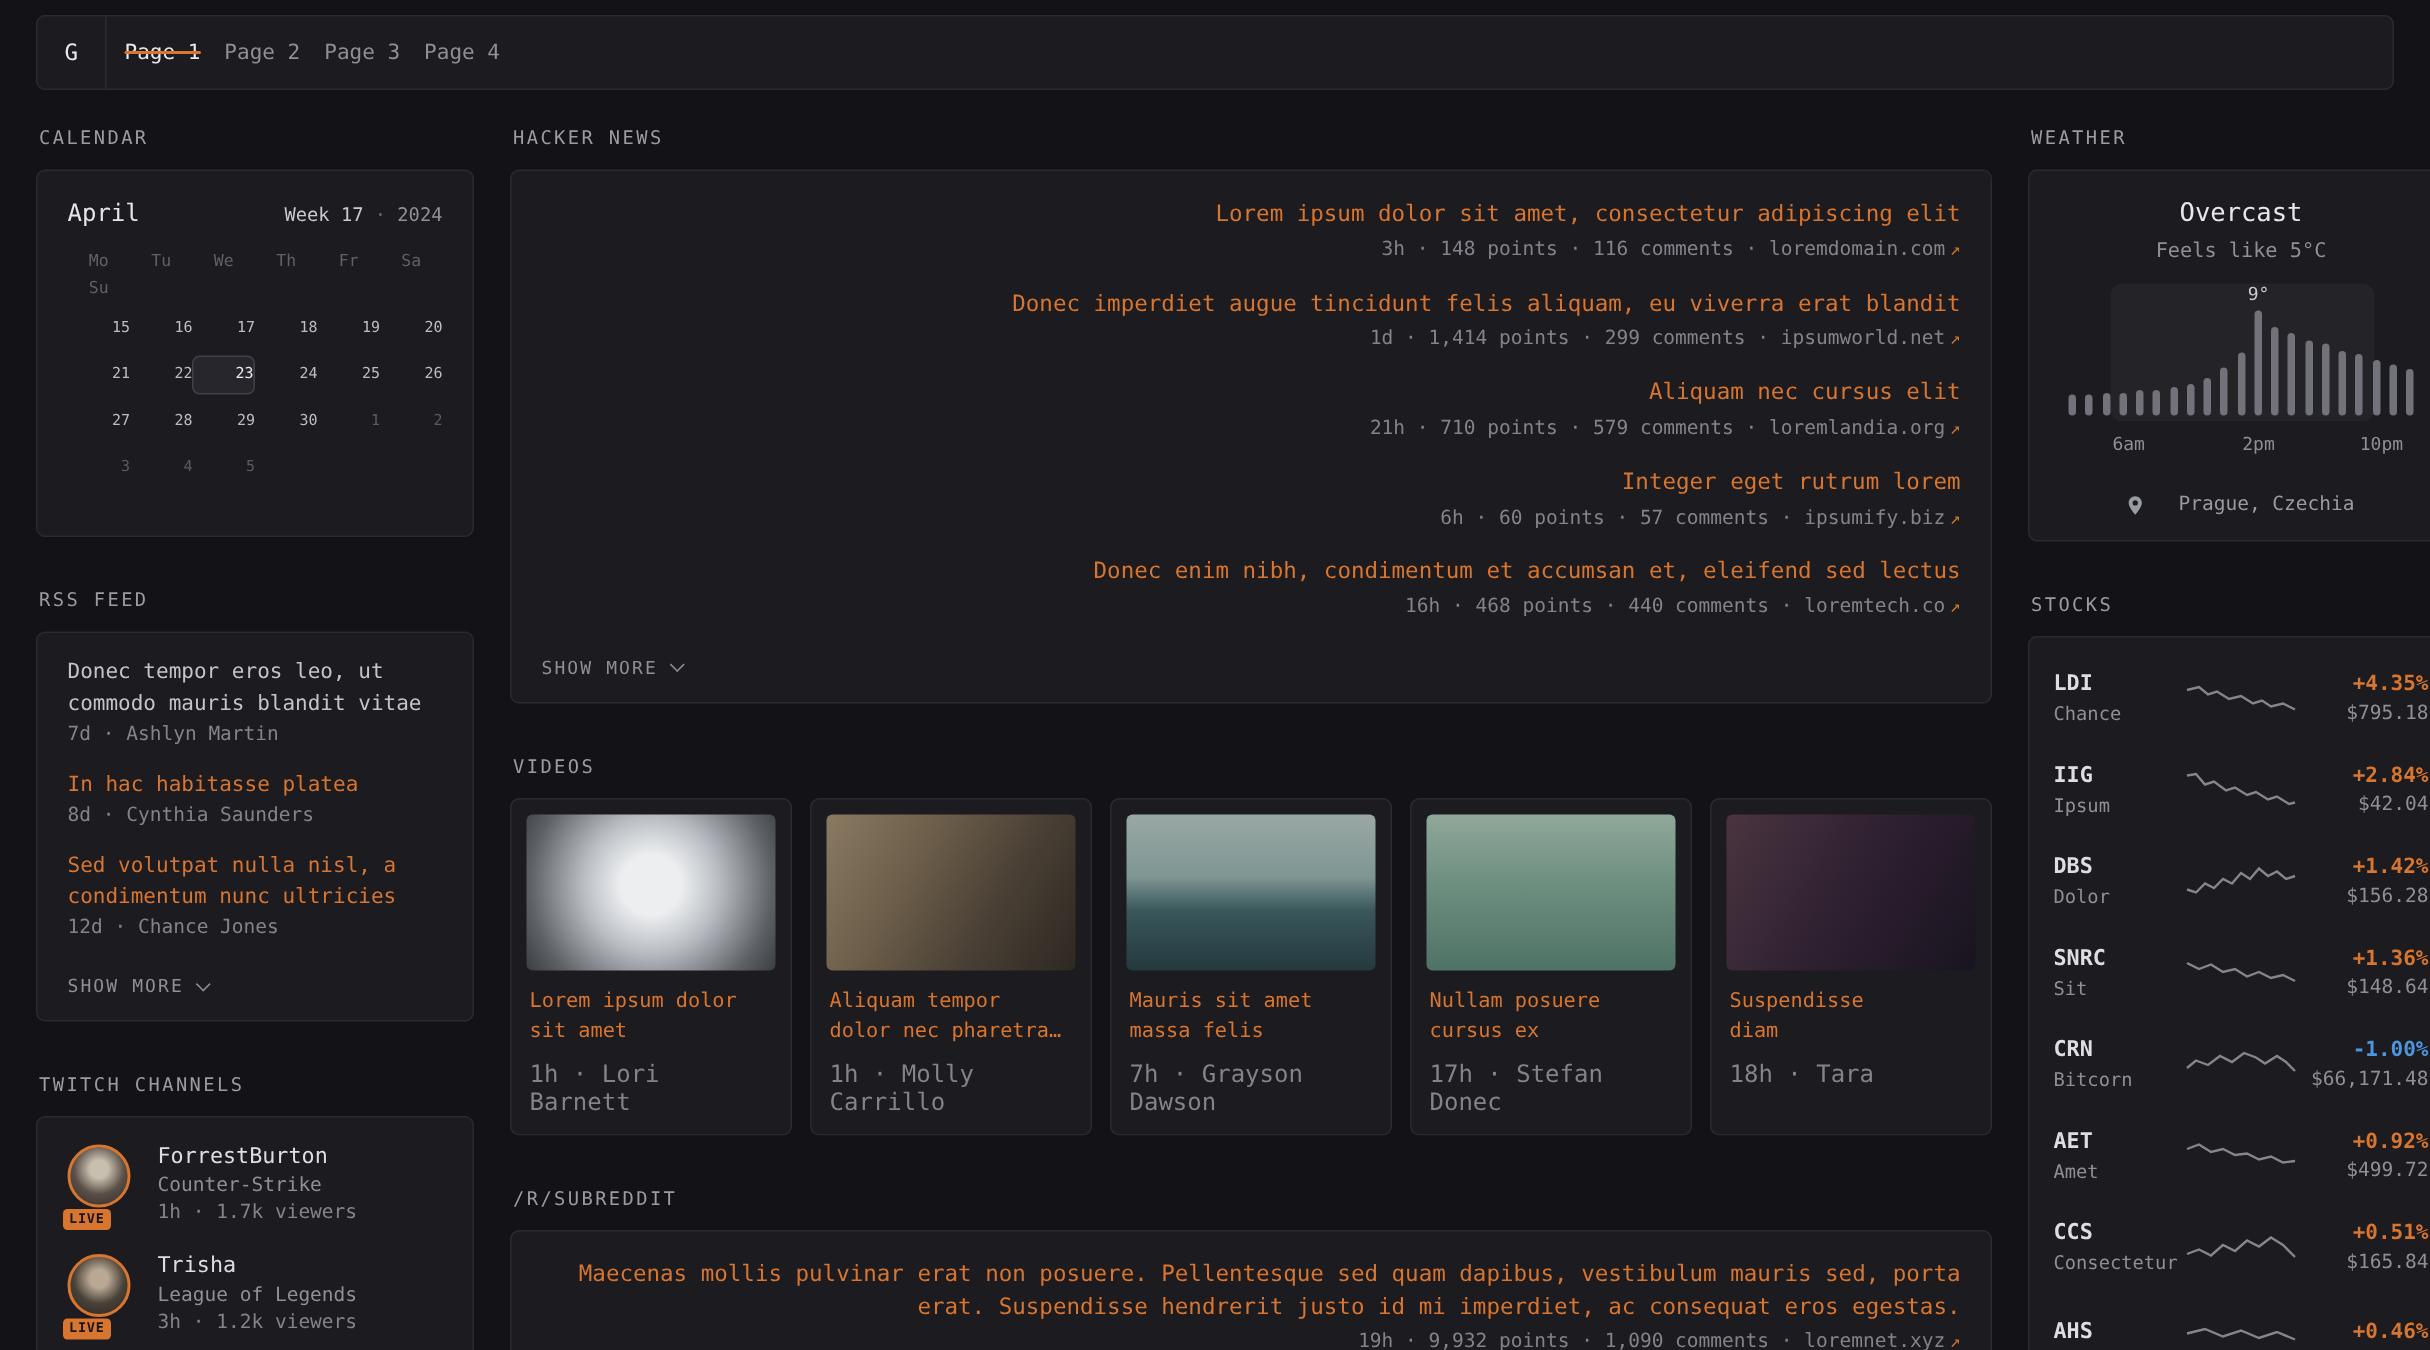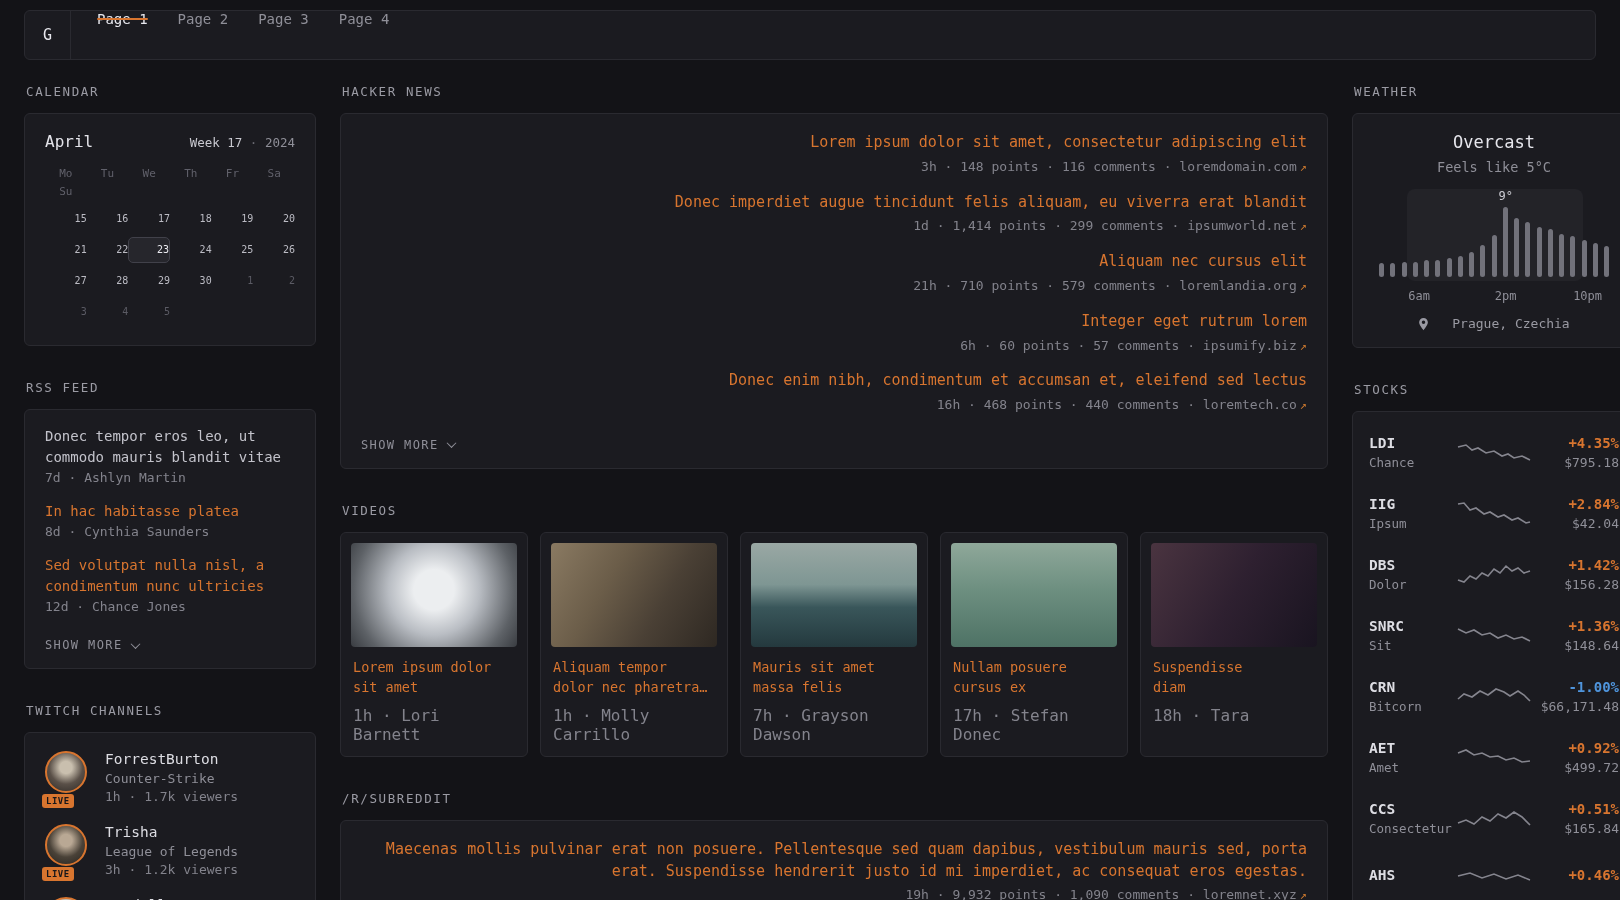--- a/index.html
+++ b/index.html
@@ -14,33 +14,33 @@
   }
   *{box-sizing:border-box;}
   html,body{width:1620px;height:900px;margin:0;padding:0;overflow:hidden;}
   body{background:var(--bg);font-family:"DejaVu Sans Mono",monospace;color:var(--text);}
 
   
   .topbar{margin:10px 24px 0 24px;height:50px;background:var(--card);border:1px solid var(--border);
     border-radius:6px;display:flex;align-items:stretch;}
   .logo{width:46px;display:flex;align-items:center;justify-content:center;font-size:15px;color:#e8e8ee;
     border-right:1px solid var(--border);}
-  .tabs{display:flex;align-items:flex-start;margin-left:26px;gap:30px;}
+  .tabs{display:flex;align-items:center;margin-left:12px;gap:16px;}
   .tab{position:relative;display:flex;align-items:center;font-size:14px;color:var(--muted);cursor:pointer;text-decoration:none;}
   .tab.active{color:#e8e8ee;}
   .tab.active::after{content:"";position:absolute;left:0;right:0;bottom:7px;height:2px;background:var(--accent);border-radius:1px;}
 
   
   .grid{display:grid;grid-template-columns:292px 1fr 284px;column-gap:24px;margin:24px 60px 0 24px;align-items:start;}
   .widget{margin-bottom:34px;}
   .w-title{font-size:12.5px;font-weight:400;letter-spacing:1.6px;color:#9b9ba4;margin:0 0 14px 2px;}
   .card{background:var(--card);border:1px solid var(--border);border-radius:6px;}
 
   
-  .cal-card{padding:18px 20px 20px;}
+  .cal-card{padding:18px 20px 32px;}
   .cal-head{display:flex;justify-content:space-between;align-items:baseline;margin-bottom:16px;}
   .cal-month{font-size:16px;color:#e4e4ea;}
   .cal-weekinfo{font-size:12.5px;color:#c9c9d0;}
   .cal-weekinfo .sep{color:#6a6a72;}
   .cal-weekinfo .yr{color:#8f8f98;}
   .cal-grid{display:grid;grid-template-columns:repeat(6,1fr);row-gap:5px;text-align:center;}
   .cal-dows{margin-bottom:8px;}
   .cal-dow{font-size:11px;color:var(--faint);}
   .cal-day{font-size:10px;color:#bcbcc4;height:26px;line-height:26px;border-radius:5px;text-align:right;}
   .cal-day.selected{background:#26262c;border:1px solid #41414a;line-height:24px;color:#ebebf1;}
@@ -96,21 +96,21 @@
   .weather-card{padding:18px 16px 16px;text-align:center;}
   .w-cond{font-size:17px;color:#e6e6ec;margin-bottom:7px;}
   .w-feels{font-size:13.5px;color:#8f8f98;margin-bottom:14px;}
   .w-chart{position:relative;height:92px;margin:0 8px;}
   .w-highlight{position:absolute;left:13%;right:12%;top:0;bottom:0;background:#232328;border-radius:8px;}
   .w-peak{position:absolute;left:55%;top:0;transform:translateX(-50%);font-size:12px;color:#cdcdd4;}
   .w-bars{position:absolute;left:2px;right:2px;bottom:4px;top:18px;display:flex;align-items:flex-end;justify-content:space-between;}
   .w-bar{width:5px;border-radius:3px;background:#72727b;}
   .w-times{position:relative;height:16px;margin:8px 8px 0;}
   .w-time{position:absolute;top:0;transform:translateX(-50%);font-size:12px;color:#8f8f98;}
-  .w-loc{display:flex;align-items:center;justify-content:center;gap:23px;margin-top:11px;font-size:13px;color:#9a9aa3;}
+  .w-loc{display:flex;align-items:center;justify-content:center;gap:23px;margin-top:24px;font-size:13px;color:#9a9aa3;}
 
   
   .stocks-card{padding:10px 16px;}
   .stock-row{display:flex;align-items:center;gap:8px;padding:13px 0;cursor:pointer;}
   .stock-id{flex:1;min-width:0;}
   .stock-symbol{font-size:14.5px;font-weight:700;color:#dddde3;margin-bottom:4px;}
   .stock-name{font-size:12.5px;color:#8f8f98;}
   .spark{width:76px;height:30px;flex:none;}
   .spark polyline{fill:none;stroke:#85858e;stroke-width:1.6;}
   .stock-val{flex:1;text-align:right;}

